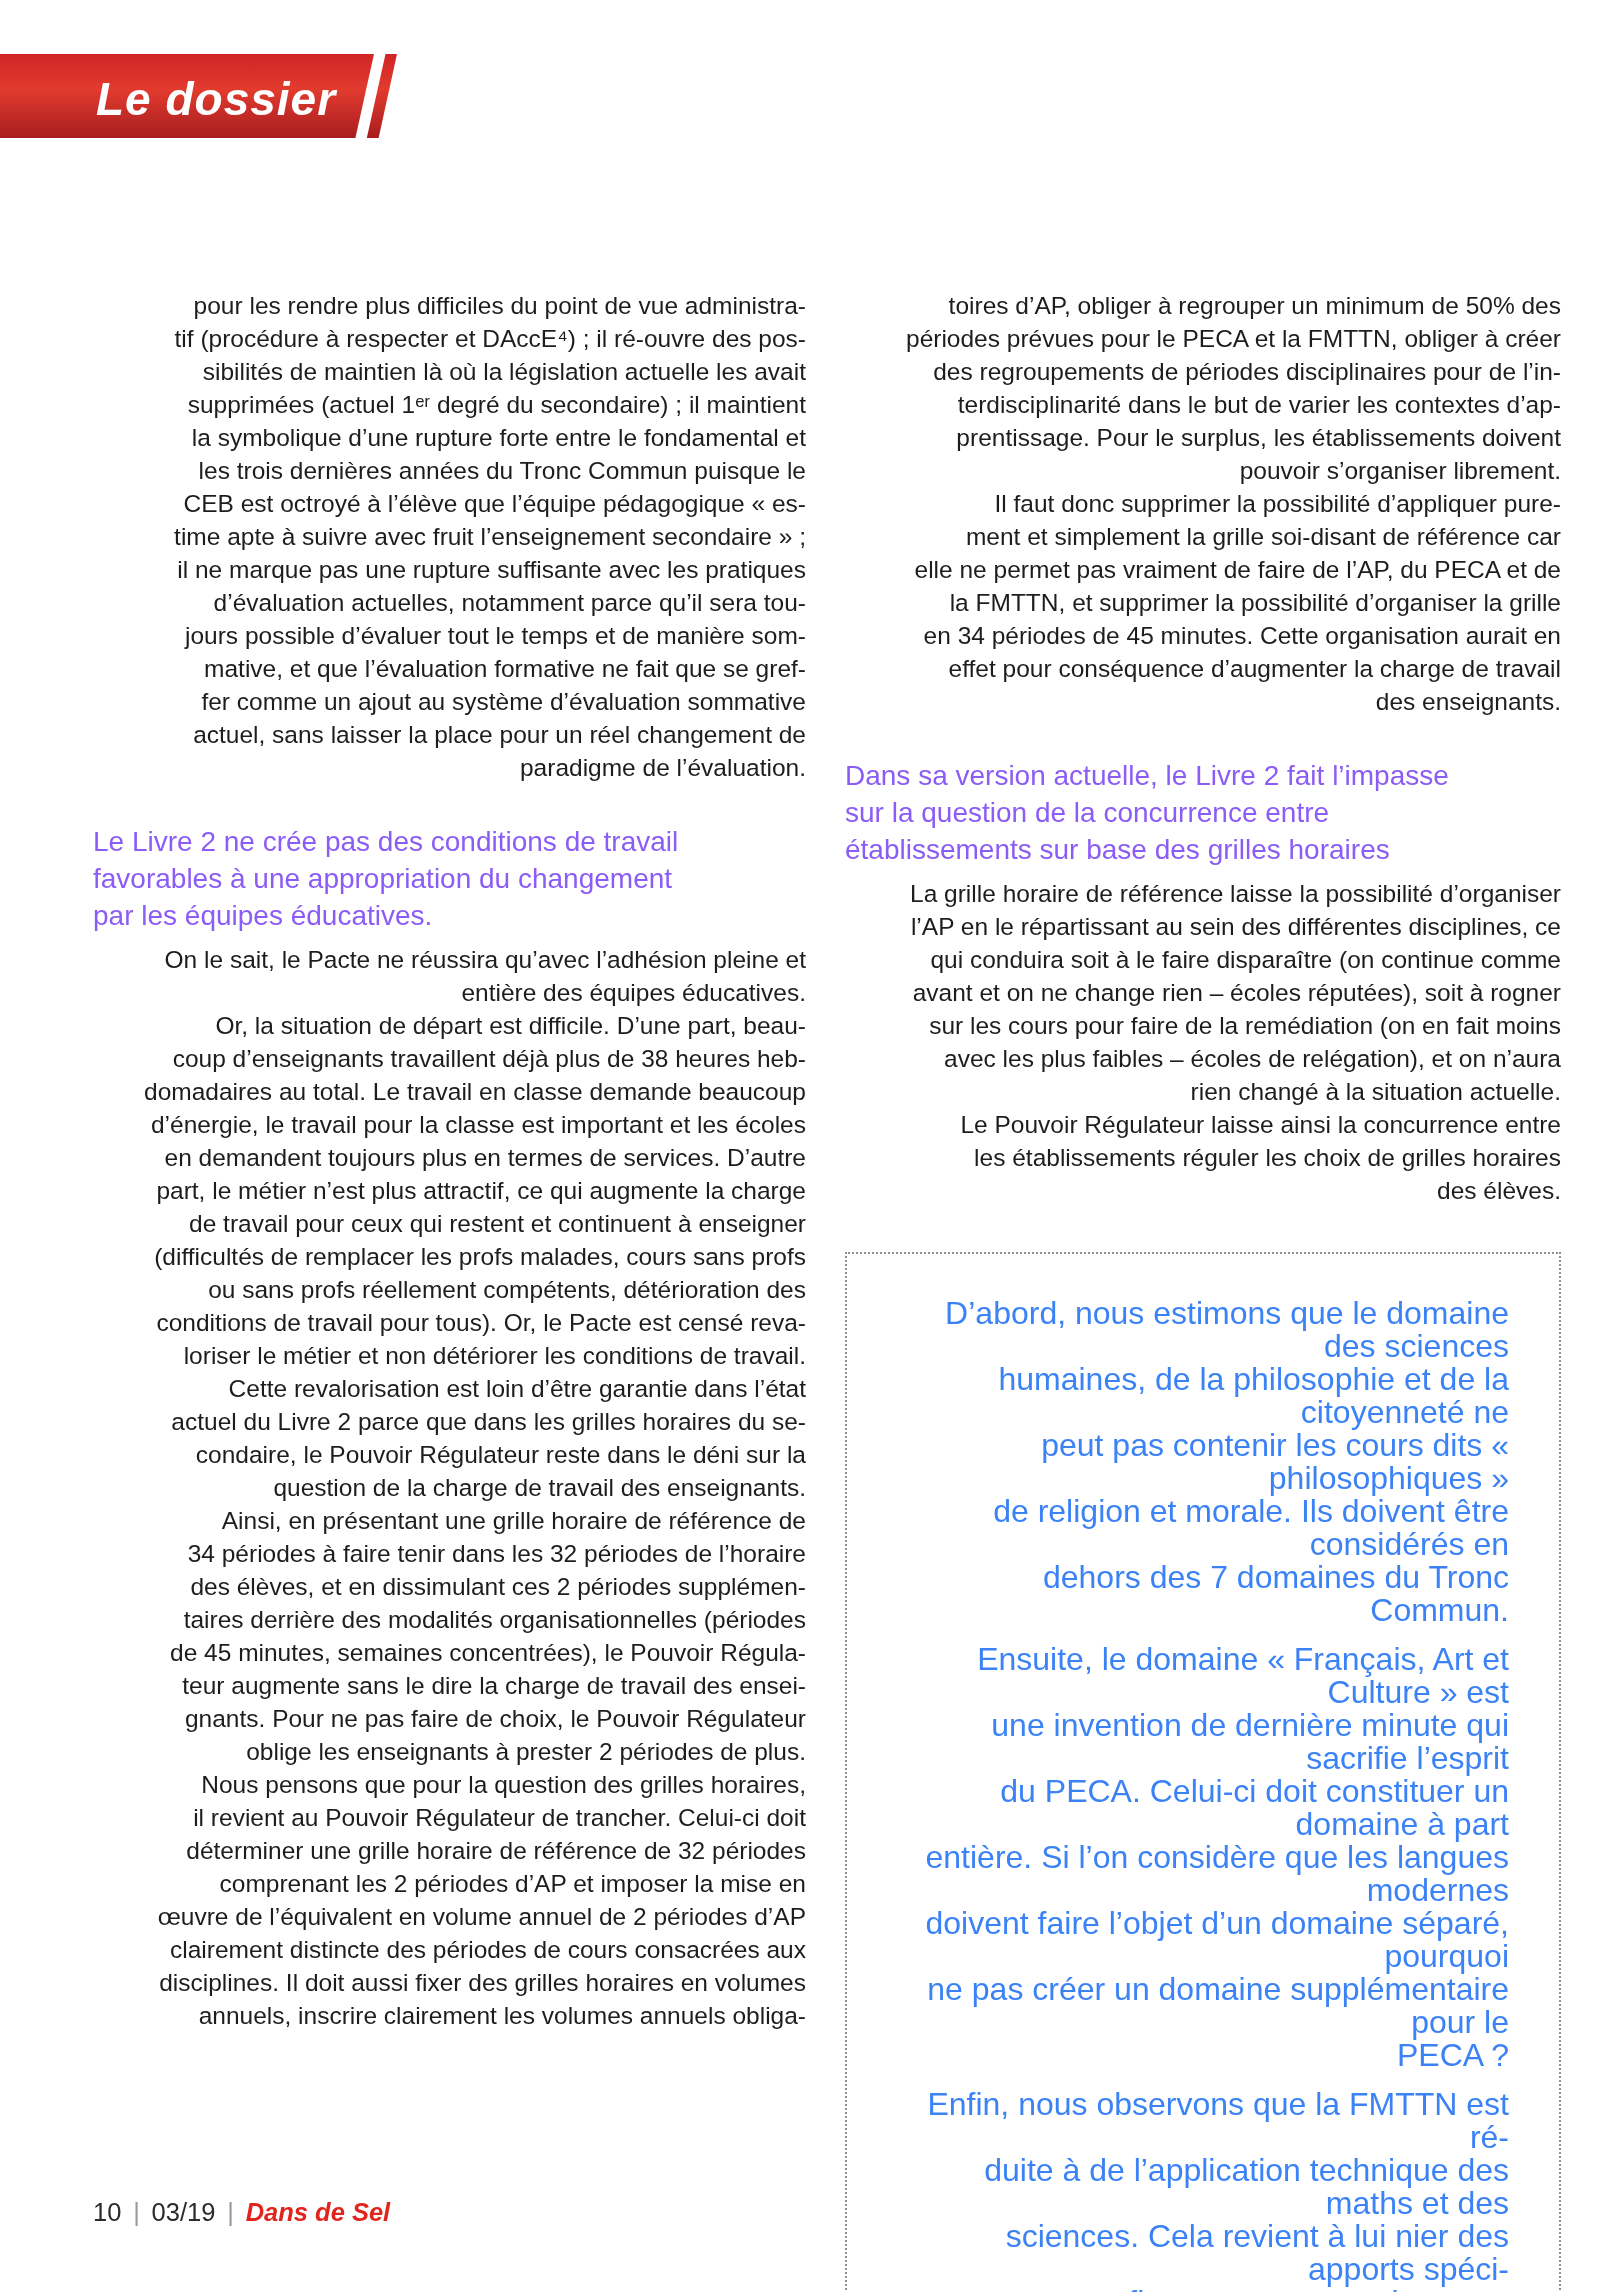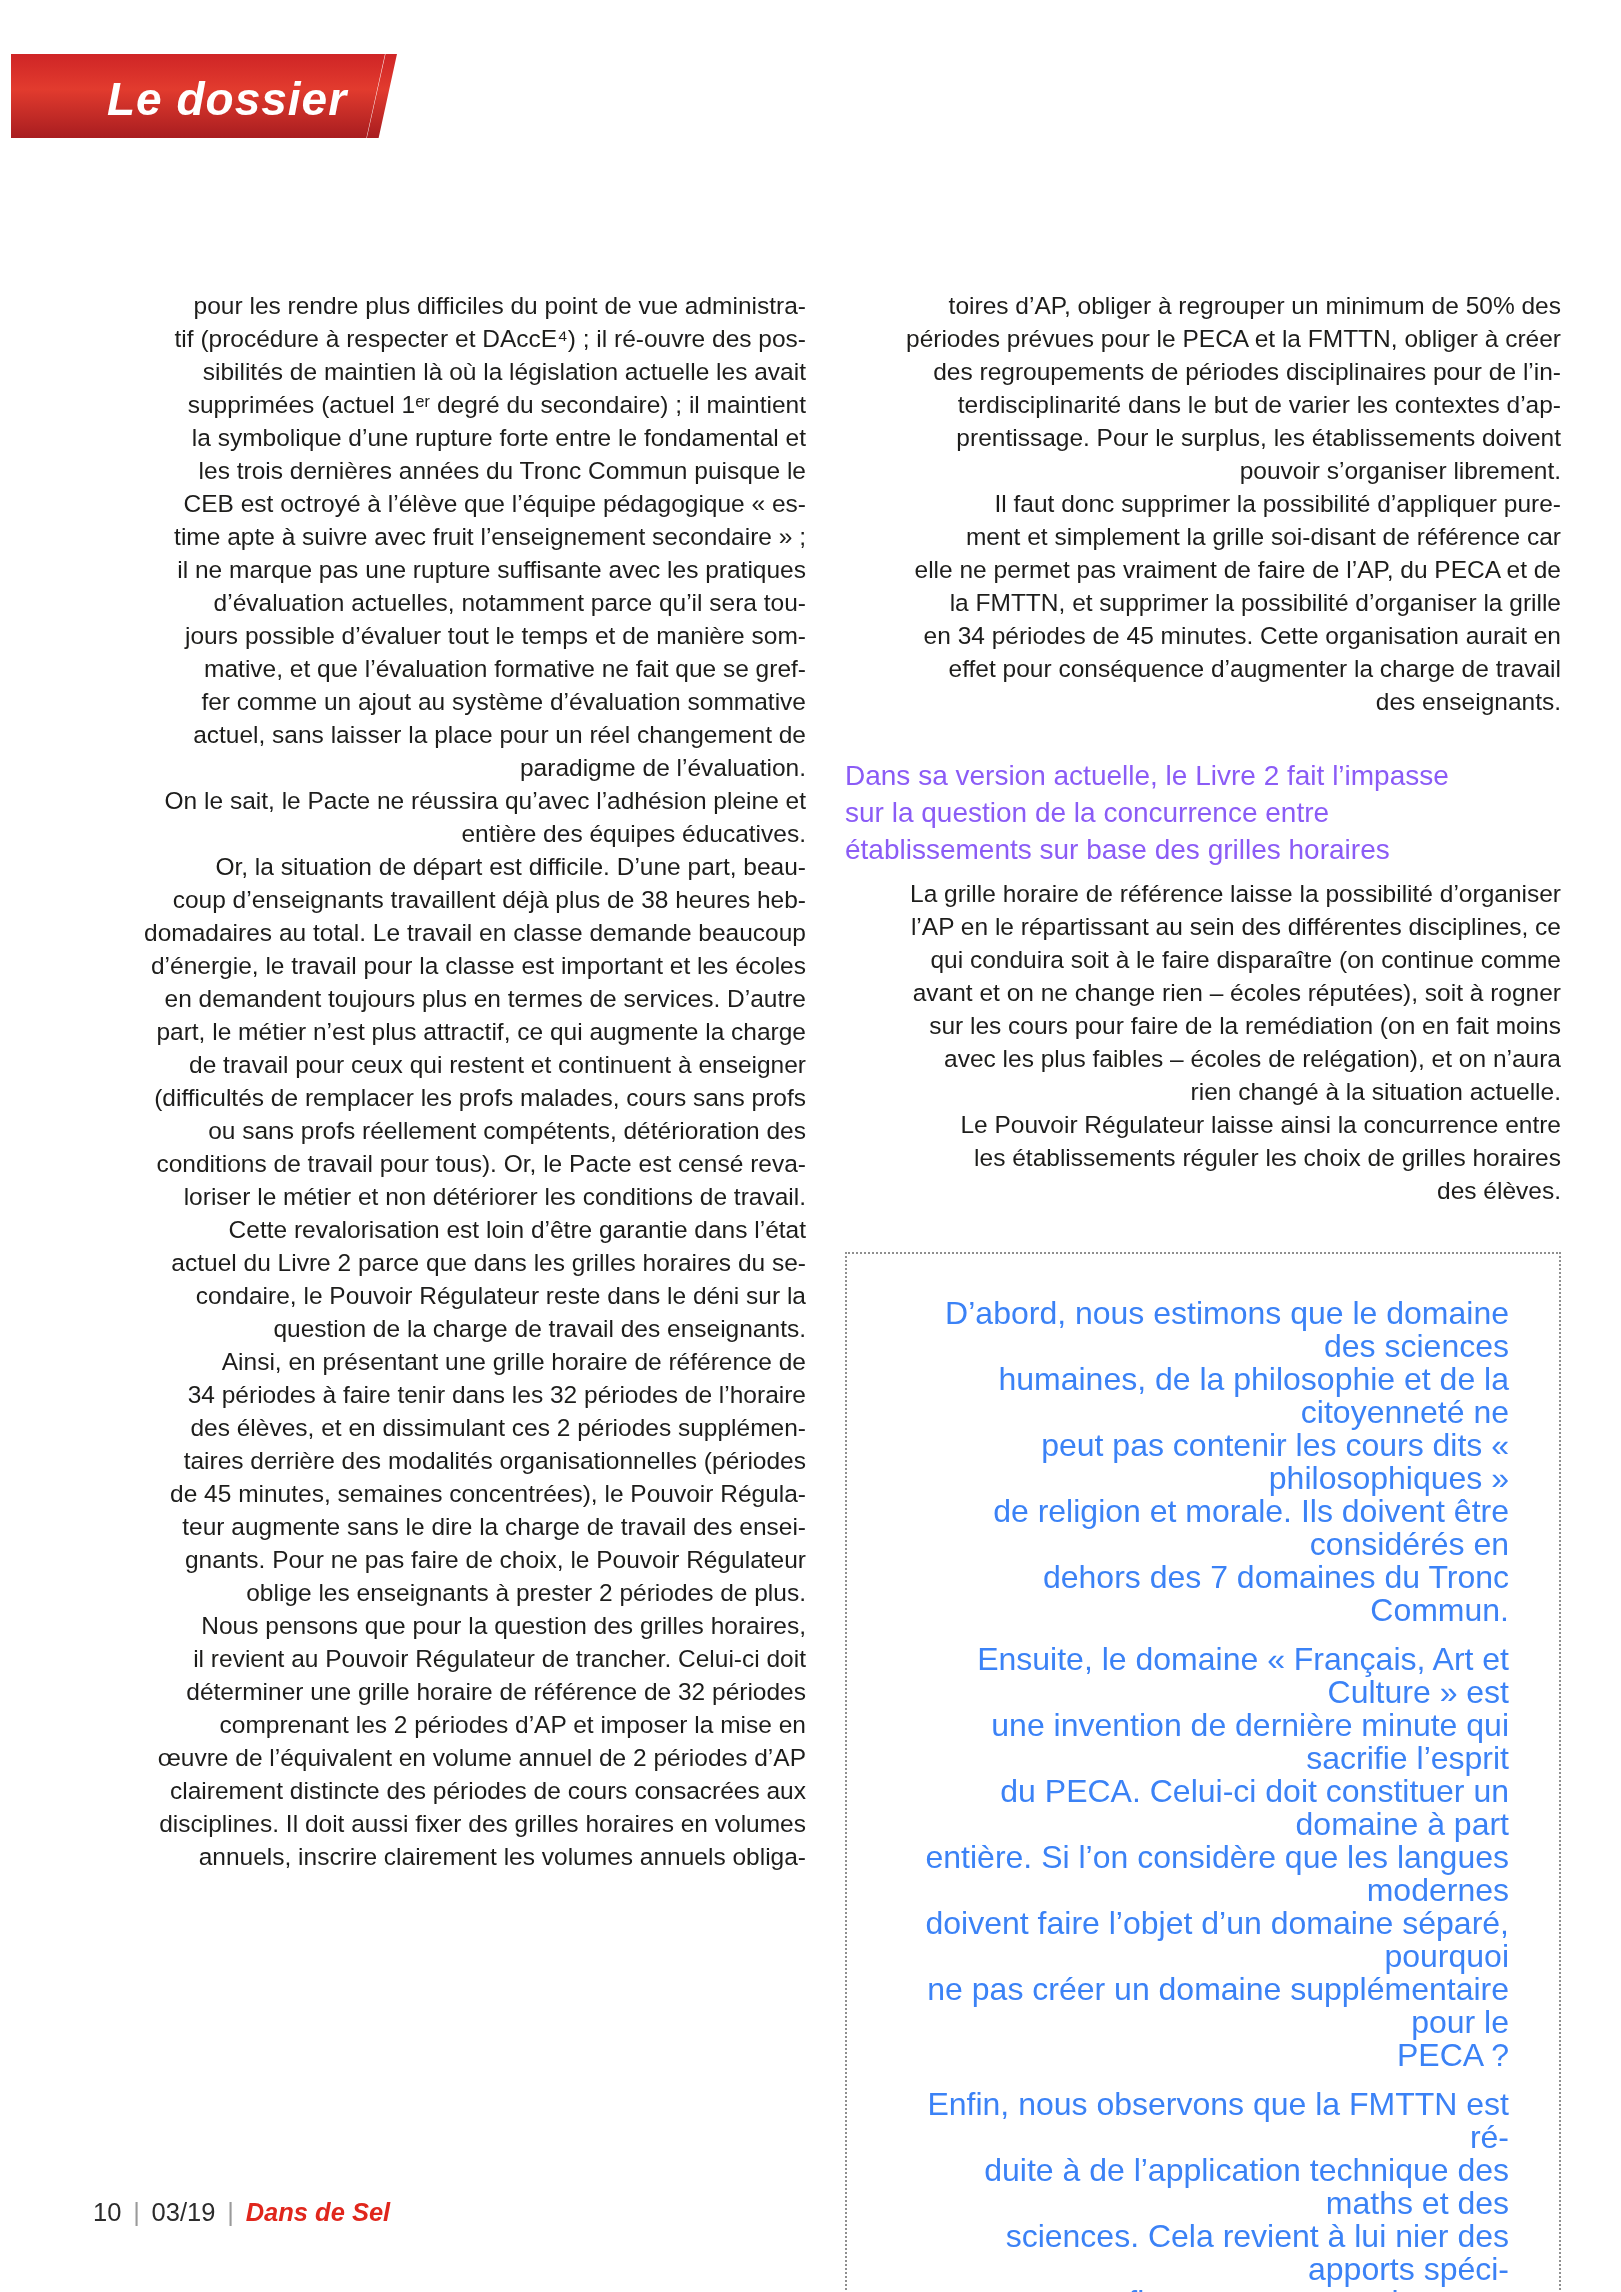--- a/index.html
+++ b/index.html
@@ -8,21 +8,20 @@
     width:1621px;height:2293px;
     background:#ffffff;
     font-family:"Liberation Sans","DejaVu Sans",sans-serif;
     overflow:hidden;
   }
   
   .banner-main{
     position:absolute;top:54px;left:0;width:374px;height:84px;
     background:linear-gradient(180deg,#cf2526 0%,#e23b2e 42%,#a81d20 100%);
     clip-path:polygon(0 0,100% 0,calc(100% - 18.6px) 100%,0 100%);
-    margin-left:11px;
   }
   .banner-slash{
     position:absolute;top:54px;left:359px;width:43px;height:84px;
     background:linear-gradient(180deg,#cf2526 0%,#e23b2e 42%,#a81d20 100%);
     clip-path:polygon(26.5px 0,38px 0,19.6px 100%,7.8px 100%);
   }
   .banner-label{
     position:absolute;left:96px;top:0;height:84px;line-height:90px;
     color:#ffffff;font-size:46px;font-weight:bold;font-style:italic;
     letter-spacing:1px;white-space:nowrap;
@@ -96,20 +95,23 @@
 les trois dernières années du Tronc Commun puisque le
 CEB est octroyé à l’élève que l’équipe pédagogique « es-
 time apte à suivre avec fruit l’enseignement secondaire » ;
 il ne marque pas une rupture suffisante avec les pratiques
 d’évaluation actuelles, notamment parce qu’il sera tou-
 jours possible d’évaluer tout le temps et de manière som-
 mative, et que l’évaluation formative ne fait que se gref-
 fer comme un ajout au système d’évaluation sommative
 actuel, sans laisser la place pour un réel changement de
 paradigme de l’évaluation.</p>
+      <h2 class="red">Le Livre 2 ne crée pas des conditions de travail
+favorables à une appropriation du changement
+par les équipes éducatives.</h2>
       <p>On le sait, le Pacte ne réussira qu’avec l’adhésion pleine et
 entière des équipes éducatives.</p>
       <p class="indent">Or, la situation de départ est difficile. D’une part, beau-
 coup d’enseignants travaillent déjà plus de 38 heures heb-
 domadaires au total. Le travail en classe demande beaucoup
 d’énergie, le travail pour la classe est important et les écoles
 en demandent toujours plus en termes de services. D’autre
 part, le métier n’est plus attractif, ce qui augmente la charge
 de travail pour ceux qui restent et continuent à enseigner
 (difficultés de remplacer les profs malades, cours sans profs

